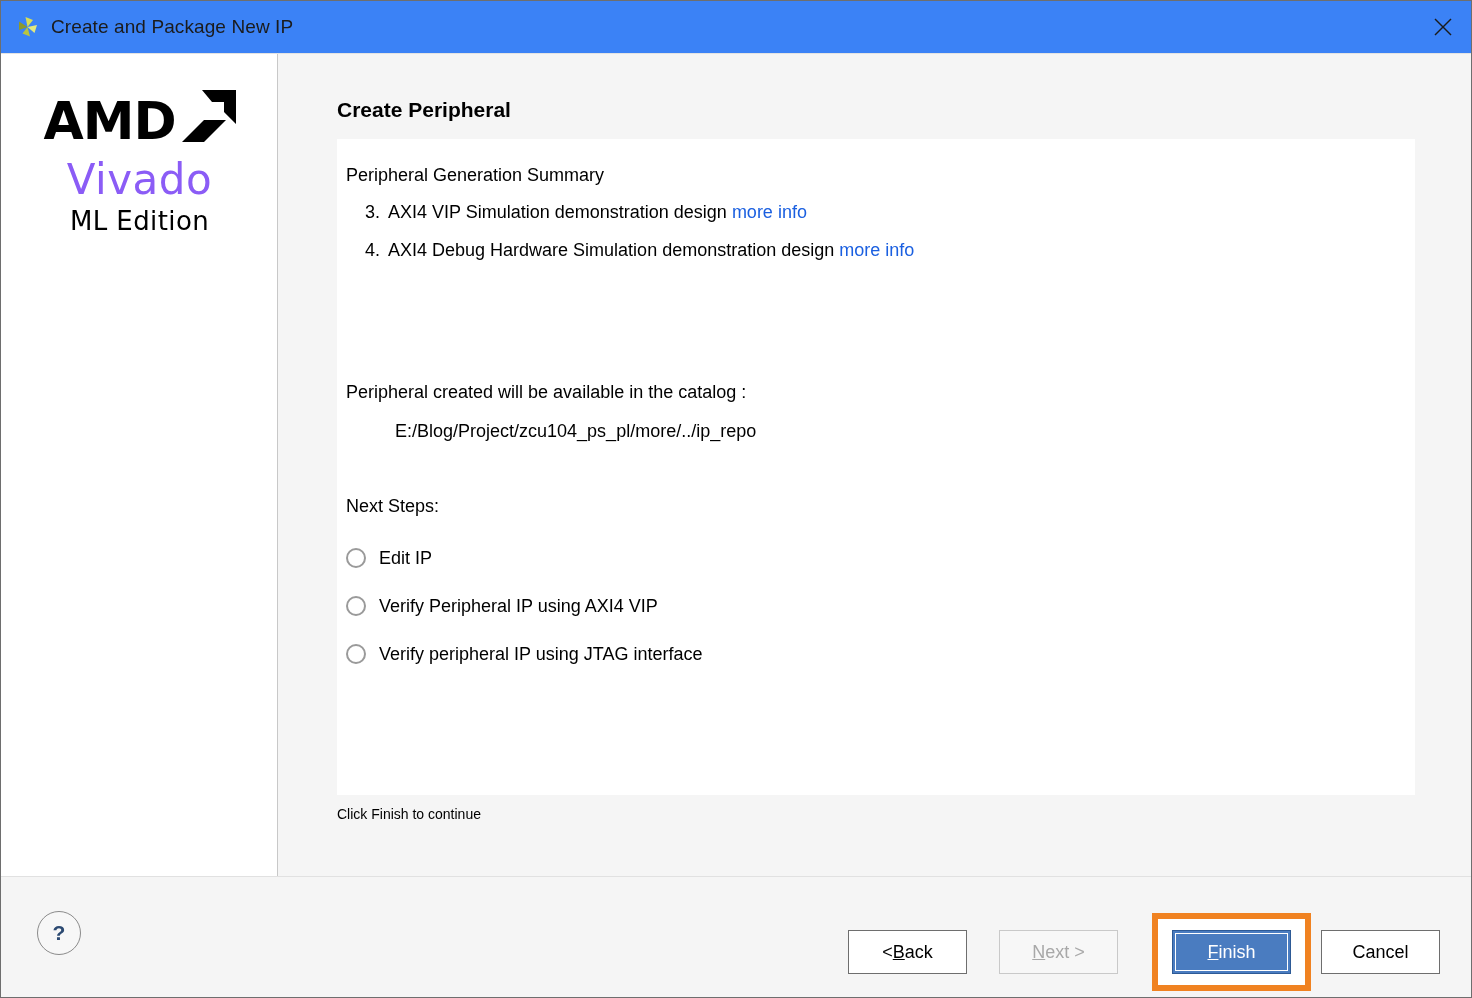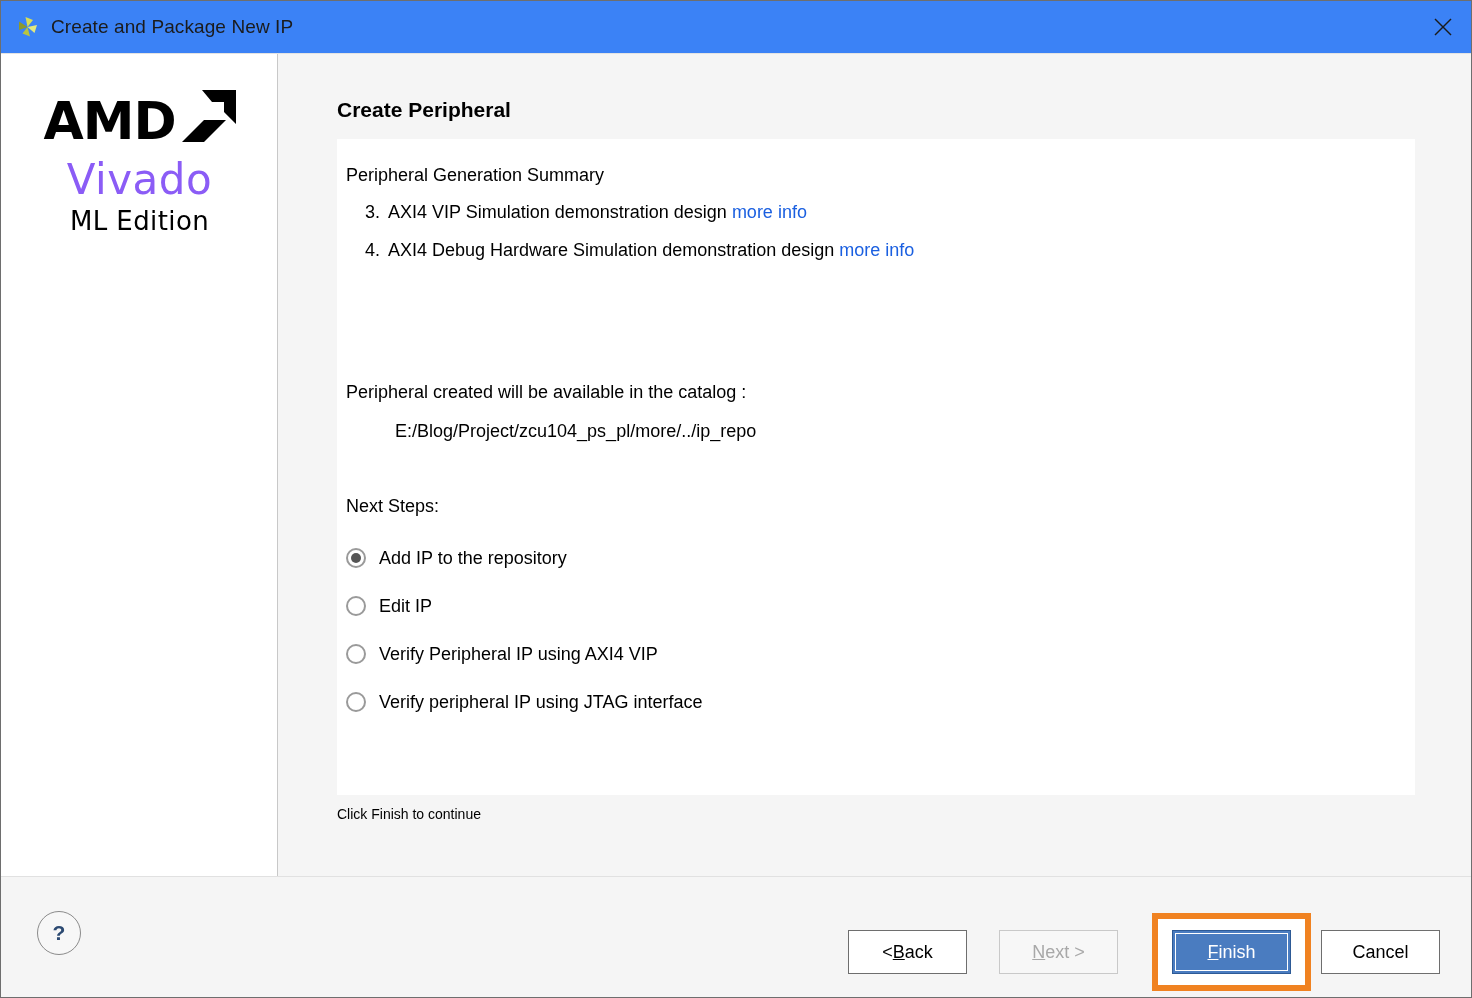--- a/index.html
+++ b/index.html
@@ -374,24 +374,20 @@
           </li>
         </ol>
 
         <div class="catalog-line">Peripheral created will be available in the catalog :</div>
         <div class="catalog-path">E:/Blog/Project/zcu104_ps_pl/more/../ip_repo</div>
 
         <div class="next-steps-label">Next Steps:</div>
 
         <div class="radio-group">
           <div class="radio-row">
-            <span class="radio checked"></span>
-            <span class="radio-label">Add IP to the repository</span>
-          </div>
-          <div class="radio-row">
             <span class="radio"></span>
             <span class="radio-label">Edit IP</span>
           </div>
           <div class="radio-row">
             <span class="radio"></span>
             <span class="radio-label">Verify Peripheral IP using AXI4 VIP</span>
           </div>
           <div class="radio-row">
             <span class="radio"></span>
             <span class="radio-label">Verify peripheral IP using JTAG interface</span>

